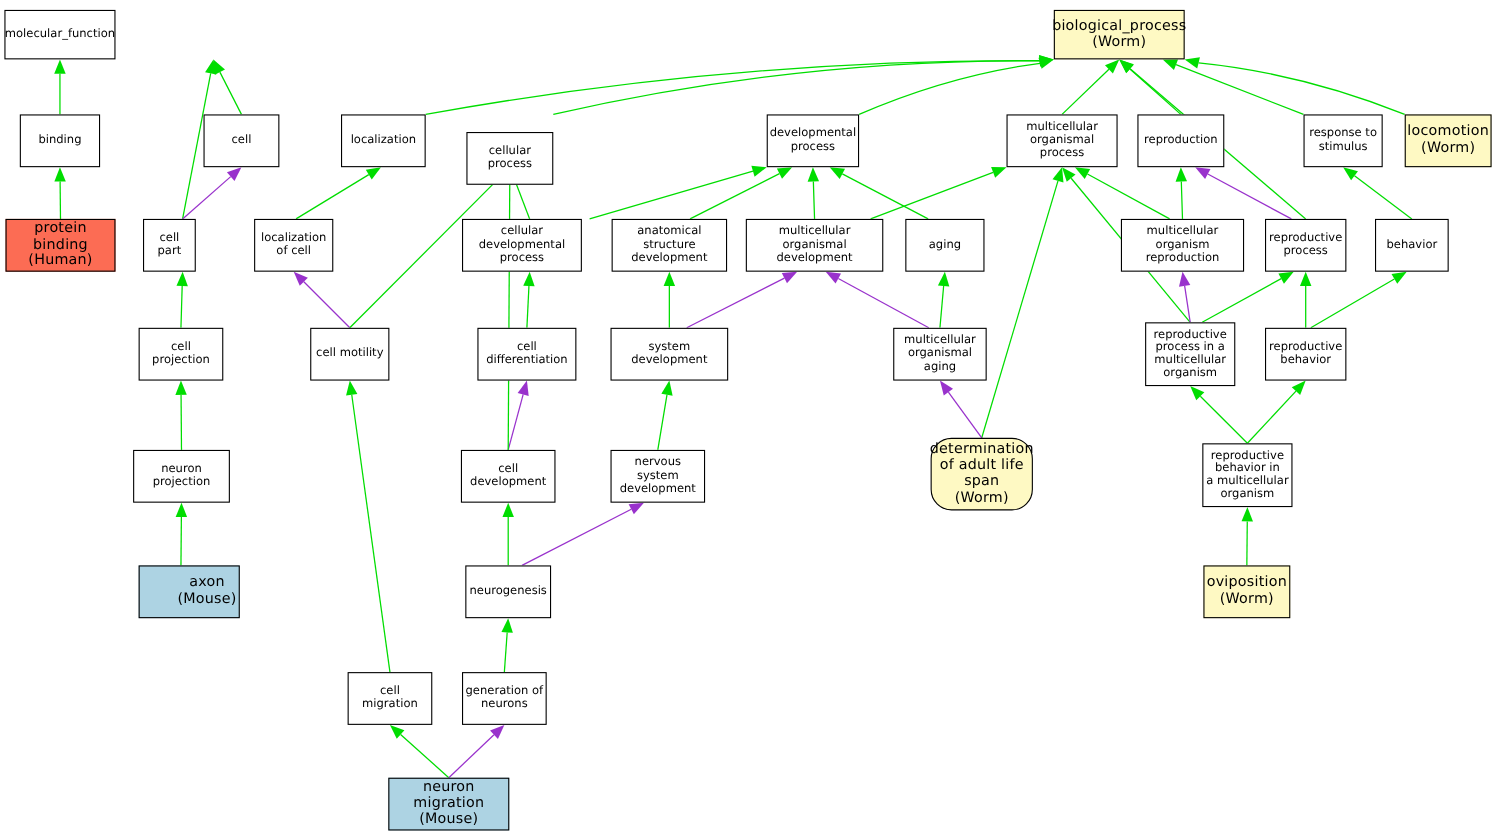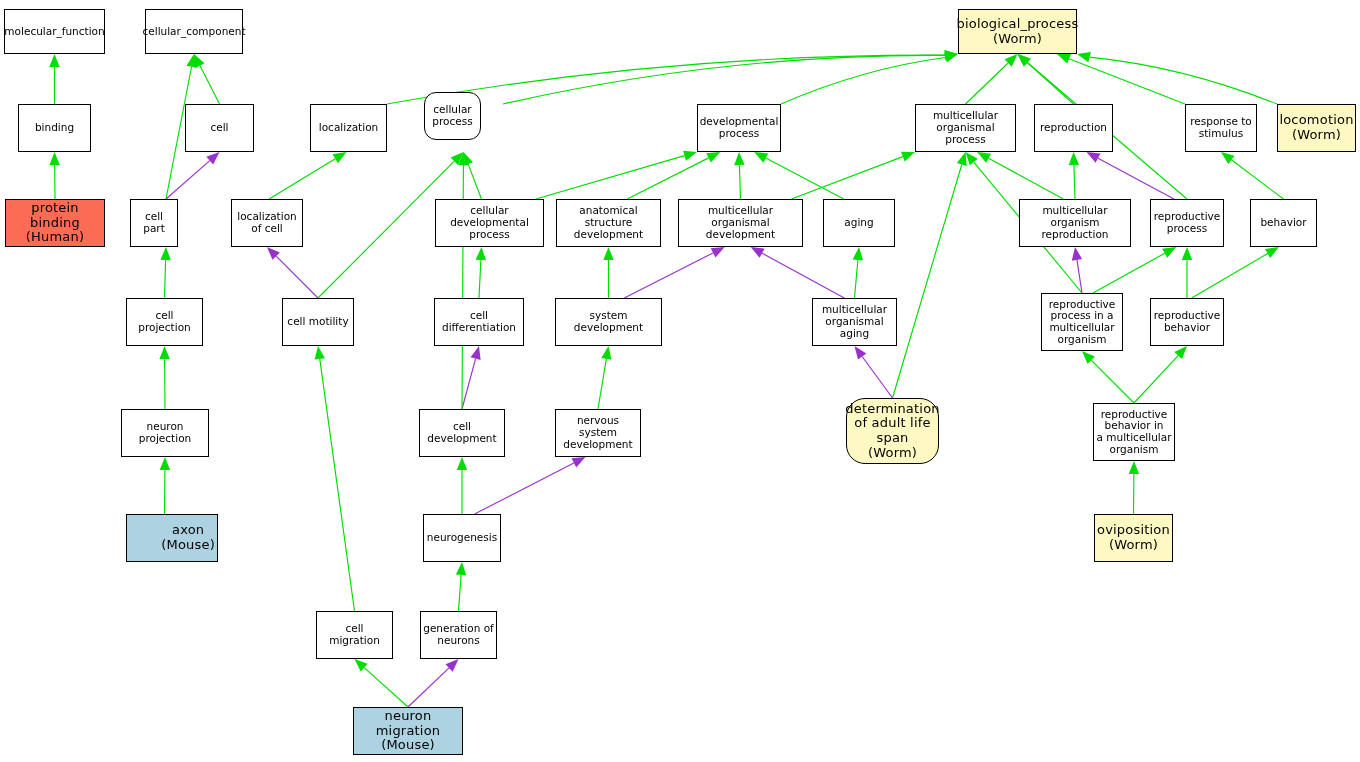--- a/index.html
+++ b/index.html
@@ -252,37 +252,34 @@
         <polygon points="1187,346 1181.9558770865822,359.0612719148762 1174.3395855351966,351.97945696358784" fill="#00dd00"></polygon>
       </g>
       <g>
         <path d="M 1133.5 514 L 1133.8773639477272 473.9994215409257" stroke="#00dd00" stroke-width="1.15" fill="none"></path>
         <polygon points="1134,461 1139.0771325640974,474.04847596183487 1128.677595331357,473.95036712001655" fill="#00dd00"></polygon>
       </g>
     </svg>
 <div class="node plain" style="left: 4px; top: 9px; width: 101px; height: 45px;">
       <span class="lbl">molecular_function</span>
     </div>
-    <div class="node plain" style="left: 145px; top: 9px; width: 98px; height: 45px;">
-      <span class="lbl">cellular_component</span>
-    </div>
     <div class="node hl c-orange" style="left: 958px; top: 9px; width: 119px; height: 45px;">
       <span class="lbl">biological_process
 (Worm)</span>
     </div>
     <div class="node plain" style="left: 18px; top: 104px; width: 73px; height: 48px;">
       <span class="lbl">binding</span>
     </div>
     <div class="node plain" style="left: 185px; top: 104px; width: 69px; height: 48px;">
       <span class="lbl">cell</span>
     </div>
     <div class="node plain" style="left: 310px; top: 104px; width: 77px; height: 48px;">
       <span class="lbl">localization</span>
     </div>
-    <div class="node plain" style="left: 424px; top: 92px; width: 57px; height: 48px; border-radius: 12px;">
+    <div class="node plain" style="left: 424px; top: 120px; width: 79px; height: 48px;">
       <span class="lbl">cellular process</span>
     </div>
     <div class="node plain" style="left: 697px; top: 104px; width: 84px; height: 48px;">
       <span class="lbl">developmental
 process</span>
     </div>
     <div class="node plain" style="left: 915px; top: 104px; width: 101px; height: 48px;">
       <span class="lbl">multicellular
 organismal process</span>
     </div>
@@ -301,21 +298,21 @@
       <span class="lbl">protein binding
 (Human)</span>
     </div>
     <div class="node plain" style="left: 130px; top: 199px; width: 48px; height: 48px;">
       <span class="lbl">cell part</span>
     </div>
     <div class="node plain" style="left: 231px; top: 199px; width: 72px; height: 48px;">
       <span class="lbl">localization
 of cell</span>
     </div>
-    <div class="node plain" style="left: 435px; top: 199px; width: 109px; height: 48px;">
+    <div class="node plain" style="left: 420px; top: 199px; width: 109px; height: 48px;">
       <span class="lbl">cellular developmental
 process</span>
     </div>
     <div class="node plain" style="left: 556px; top: 199px; width: 105px; height: 48px;">
       <span class="lbl">anatomical structure
 development</span>
     </div>
     <div class="node plain" style="left: 678px; top: 199px; width: 125px; height: 48px;">
       <span class="lbl">multicellular
 organismal development</span>

